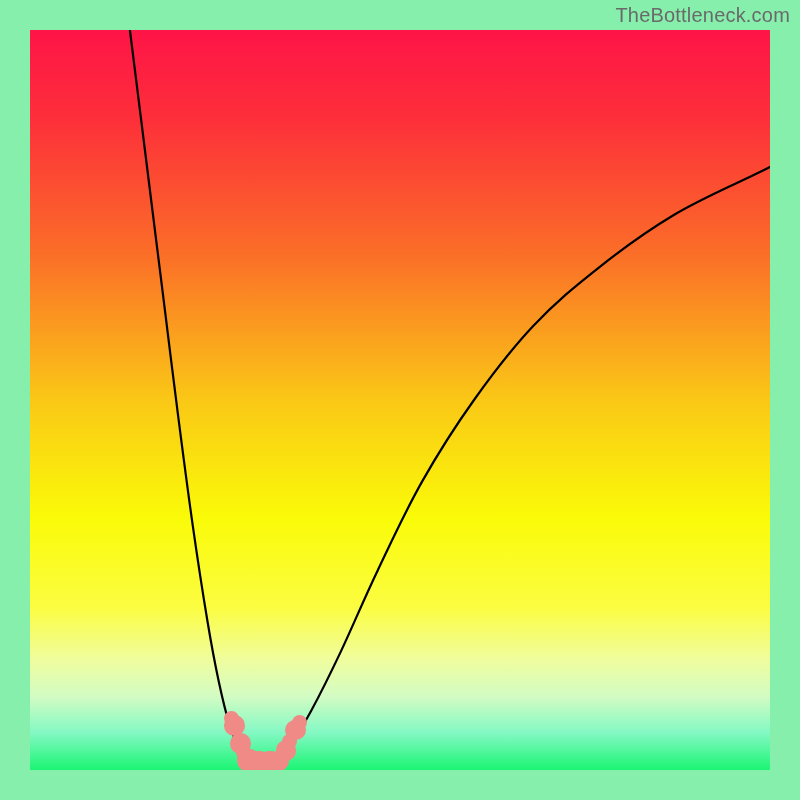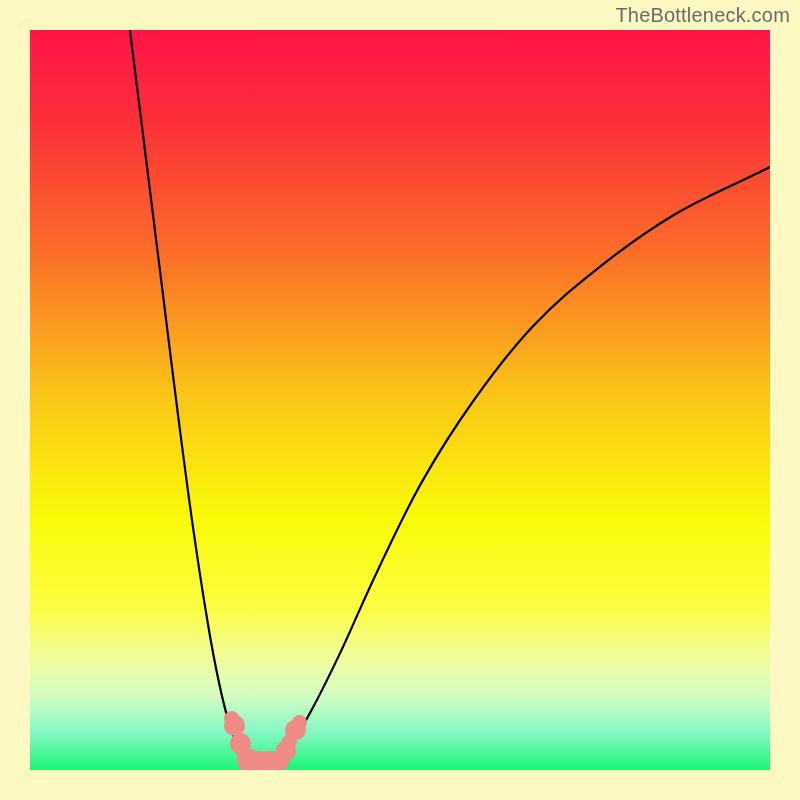--- a/index.html
+++ b/index.html
@@ -8,21 +8,21 @@
     width: 800px;
     height: 800px;
     overflow: hidden;
     background: #000;
     font-family: Arial, Helvetica, sans-serif;
   }
   .frame {
     position: absolute;
     left: 0; top: 0;
     width: 800px; height: 800px;
-    background: #fef9c3;
+    background: #86efac;
   }
   .plot {
     position: absolute;
     left: 30px;
     top: 30px;
     width: 740px;
     height: 740px;
     overflow: hidden;
   }
   .gradient {

